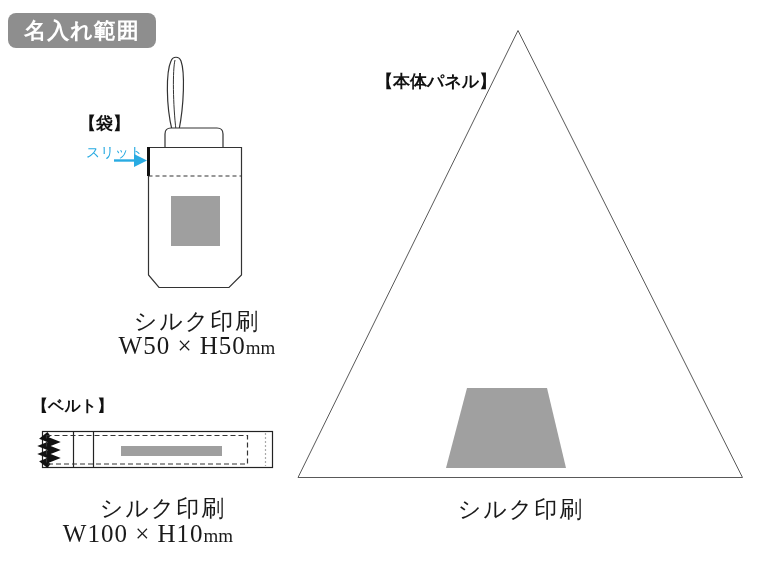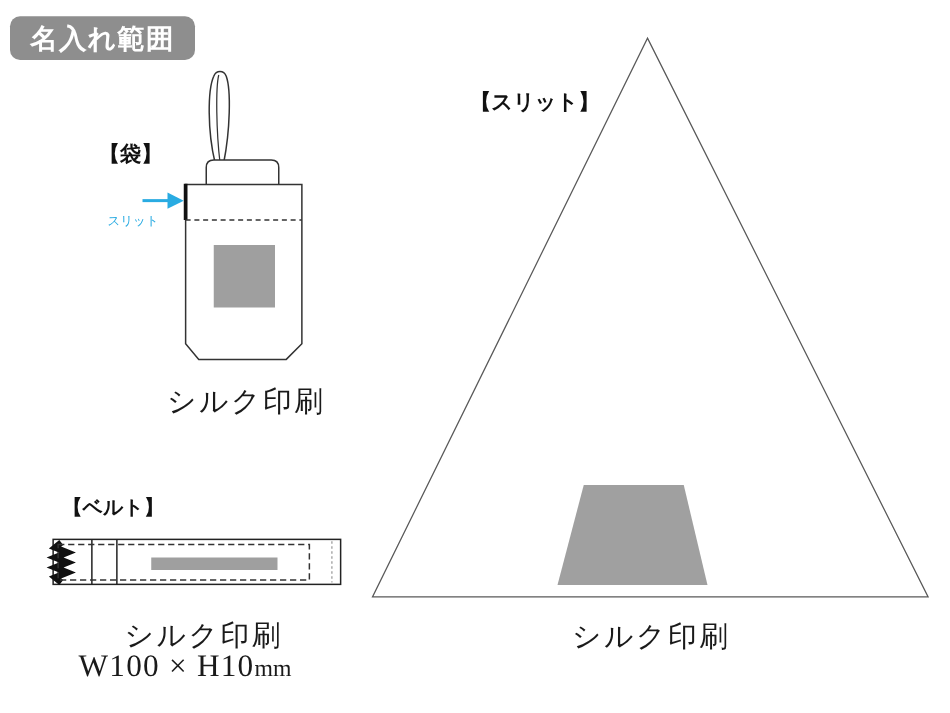--- a/index.html
+++ b/index.html
@@ -15,25 +15,25 @@
     position:absolute;left:8px;top:13px;width:148px;height:35px;
     background:#8e8e8e;color:#ffffff;border-radius:8px;
     font-size:22px;font-weight:bold;text-align:center;line-height:35px;
     letter-spacing:1px;
   }
 
   .part-label{
     position:absolute;color:#111111;font-weight:bold;white-space:nowrap;
   }
   .lbl-bag{left:79px;top:112px;font-size:17px;}
-  .lbl-belt{left:50px;top:396px;font-size:16px;}
+  .lbl-belt{left:32px;top:396px;font-size:16px;}
   .lbl-panel{left:376px;top:70px;font-size:17px;}
 
   .slit-label{
-    position:absolute;left:86px;top:170px;font-size:10px;color:#29abe2;
+    position:absolute;left:86px;top:144px;font-size:14px;color:#29abe2;
     white-space:nowrap;
   }
 
   .cap{
     position:absolute;transform:translateX(-50%);white-space:nowrap;
     font-family:"Liberation Serif","DejaVu Serif",serif;color:#1a1a1a;
     text-align:left;
   }
   .cap.method{font-size:23px;letter-spacing:2px;}
   .cap.size{font-size:25px;letter-spacing:1px;}
@@ -92,25 +92,28 @@
     <g>
       <polygon points="518,30.5 742.5,477.5 298,477.5" fill="#ffffff" stroke="#595959" stroke-width="1"></polygon>
       <polygon points="467,388 547,388 566,468 446,468" fill="#a0a0a0"></polygon>
     </g>
   </svg>
 
   <div class="badge">名入れ範囲</div>
 
   <div class="part-label lbl-bag">【袋】</div>
   <div class="part-label lbl-belt">【ベルト】</div>
-  <div class="part-label lbl-panel">【スリット】</div>
+  <div class="part-label lbl-panel">【本体パネル】</div>
 
   <div class="slit-label">スリット</div>
 
   <div class="cap method cap-bag-method">シルク印刷</div>
+  <div class="cap size cap-bag-size">
+    <span>W50 × H50</span><span class="unit">mm</span>
+  </div>
 
   <div class="cap method cap-belt-method">シルク印刷</div>
   <div class="cap size cap-belt-size">
     <span>W100 × H10</span><span class="unit">mm</span>
   </div>
 
   <div class="cap method cap-panel-method">シルク印刷</div>
 
 </div>
 

